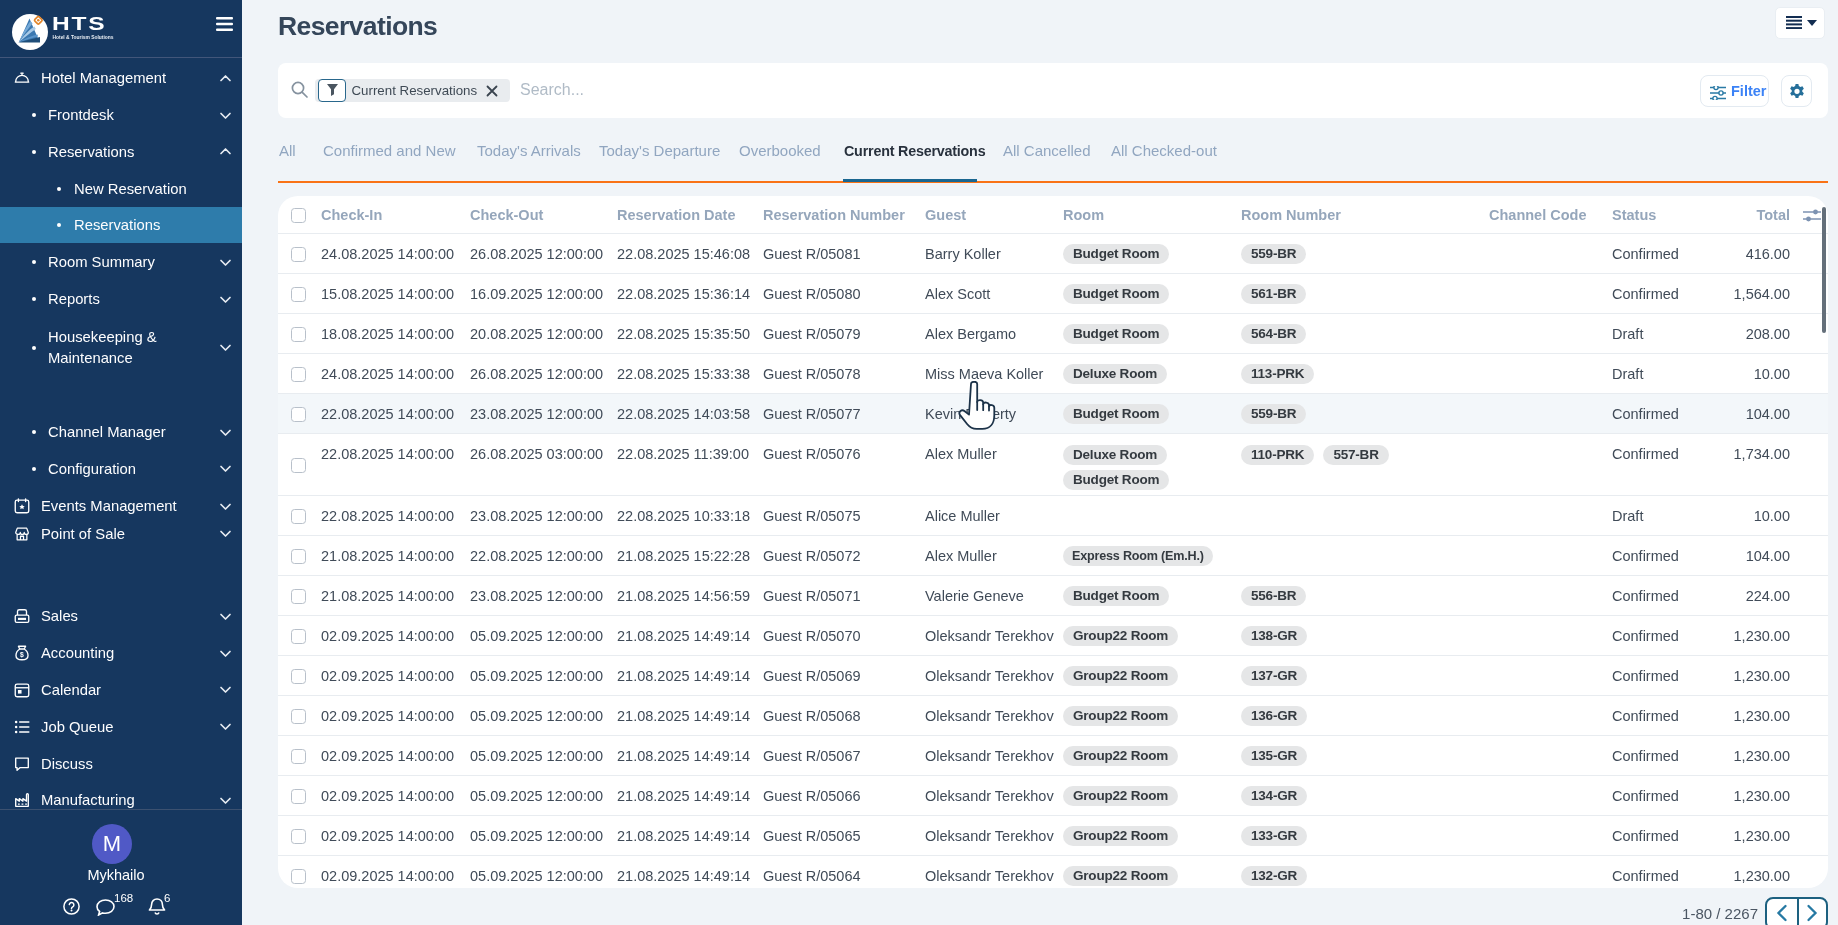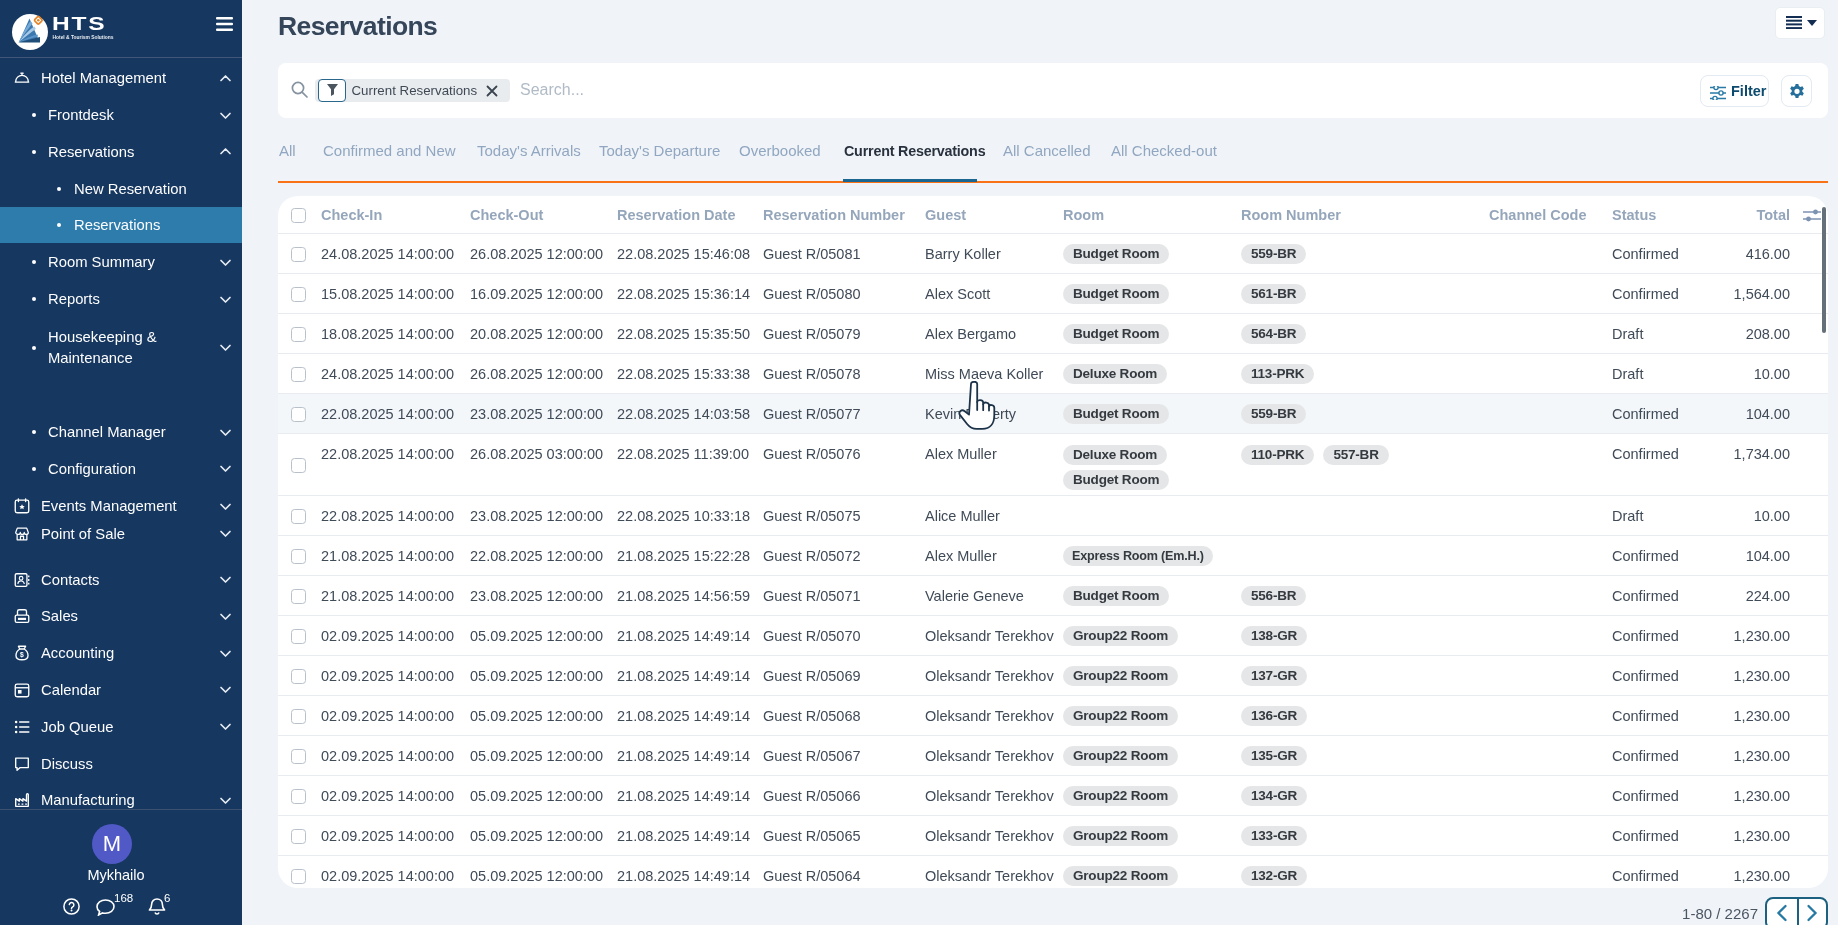--- a/index.html
+++ b/index.html
@@ -168,32 +168,20 @@
     </div>
   <div class="nav-item" style="top:515px;">
     <svg class="ico" viewBox="0 0 20 20">
         <path d="M3 8.3 L4.8 3.5 h10.4 L17 8.3 c0 1.2 -1.1 2.2 -2.3 2.2 c-1.2 0 -2.2 -1 -2.2 -2.2 c0 1.2 -1 2.2 -2.2 2.2 s-2.2 -1 -2.2 -2.2 c0 1.2 -1 2.2 -2.2 2.2 C4.1 10.5 3 9.5 3 8.3 Z M4.6 10.5 v6 h10.8 v-6 M8.3 16.5 v-4 h3.4 v4" fill="none" stroke="#fff" stroke-width="1.4" stroke-linejoin="round"></path>
       </svg>
     <span class="txt1">Point of Sale</span>
     <svg class="chev" viewBox="0 0 13 13">
         <path d="M2 4.5 L6.5 9 L11 4.5" fill="none" stroke="#e6ebf2" stroke-width="1.7" stroke-linecap="round" stroke-linejoin="round"></path>
       </svg>
     </div>
-  <div class="nav-item" style="top:561.1px;">
-    <svg class="ico" viewBox="0 0 20 20">
-        <rect x="2.5" y="3" width="13" height="14" rx="1.5" fill="none" stroke="#fff" stroke-width="1.5"></rect>
-        <circle cx="9" cy="8" r="2" fill="none" stroke="#fff" stroke-width="1.3"></circle>
-        <path d="M5.5 14.5 a3.5 3.5 0 0 1 7 0" fill="none" stroke="#fff" stroke-width="1.3"></path>
-        <path d="M17.5 5 v2 M17.5 9 v2 M17.5 13 v2" stroke="#fff" stroke-width="1.5"></path>
-      </svg>
-    <span class="txt1">Contacts</span>
-    <svg class="chev" viewBox="0 0 13 13">
-        <path d="M2 4.5 L6.5 9 L11 4.5" fill="none" stroke="#e6ebf2" stroke-width="1.7" stroke-linecap="round" stroke-linejoin="round"></path>
-      </svg>
-    </div>
   <div class="nav-item" style="top:597.9px;">
     <svg class="ico" viewBox="0 0 20 20">
         <rect x="2.5" y="9" width="15" height="8" rx="1.5" fill="none" stroke="#fff" stroke-width="1.5"></rect>
         <path d="M5 9 V5 a2 2 0 0 1 2 -2 h6 a2 2 0 0 1 2 2 v4" fill="none" stroke="#fff" stroke-width="1.5"></path>
         <rect x="5.5" y="12" width="9" height="2.4" fill="#fff"></rect>
       </svg>
     <span class="txt1">Sales</span>
     <svg class="chev" viewBox="0 0 13 13">
         <path d="M2 4.5 L6.5 9 L11 4.5" fill="none" stroke="#e6ebf2" stroke-width="1.7" stroke-linecap="round" stroke-linejoin="round"></path>
       </svg>
@@ -277,21 +265,21 @@
         <path d="M1.5 1.5 L10.5 10.5 M10.5 1.5 L1.5 10.5" stroke="#3a444f" stroke-width="1.8" stroke-linecap="round"></path>
       </svg>
     <div style="position:absolute;left:242px;top:18px;font-size:16px;color:#b0bbc6;">Search...</div>
     <div style="position:absolute;left:1422px;top:11.5px;width:69px;height:32.5px;background:#fff;border:1px solid #e3eaf1;border-radius:8px;">
       <svg style="position:absolute;left:9px;top:10px;" width="16" height="14" viewBox="0 0 16 14">
         <path d="M0 1.5 h16 M0 7 h16 M0 12.5 h16" stroke="#2a7aa5" stroke-width="1.6"></path>
         <circle cx="6" cy="1.5" r="2.1" fill="#fff" stroke="#2a7aa5" stroke-width="1.4"></circle>
         <circle cx="11" cy="7" r="2.1" fill="#fff" stroke="#2a7aa5" stroke-width="1.4"></circle>
         <circle cx="5" cy="12.5" r="2.1" fill="#fff" stroke="#2a7aa5" stroke-width="1.4"></circle>
       </svg>
-      <div style="position:absolute;left:30px;top:7px;font-size:14.5px;font-weight:bold;color:#0c4a6e;">Filter</div>
+      <div style="position:absolute;left:30px;top:7px;font-size:14.5px;font-weight:bold;color:#3b82f6;">Filter</div>
     </div>
     <div style="position:absolute;left:1503px;top:11.5px;width:31px;height:32.5px;background:#fff;border:1px solid #e3eaf1;border-radius:8px;">
       <svg style="position:absolute;left:7px;top:7.5px;" width="16" height="16" viewBox="0 0 16 16">
         <path fill="#256f9a" d="M6.6 0 h2.8 l.45 2.1 a6 6 0 0 1 1.55.9 l2.05-.7 1.4 2.4 -1.6 1.45 a6 6 0 0 1 0 1.7 l1.6 1.45 -1.4 2.4 -2.05 -.7 a6 6 0 0 1 -1.55.9 L9.4 14 H6.6 l-.45 -2.1 a6 6 0 0 1 -1.55 -.9 l-2.05.7 -1.4 -2.4 1.6 -1.45 a6 6 0 0 1 0 -1.7 L1.15 4.7 l1.4 -2.4 2.05.7 a6 6 0 0 1 1.55 -.9 Z M8 4.7 a2.6 2.6 0 1 0 0 5.2 a2.6 2.6 0 0 0 0 -5.2 Z" transform="translate(0 1)"></path>
       </svg>
     </div>
   </div>
   <div id="tabs">
     <span class="tab" style="left:1px;">All</span>
     <span class="tab" style="left:45px;">Confirmed and New</span>

